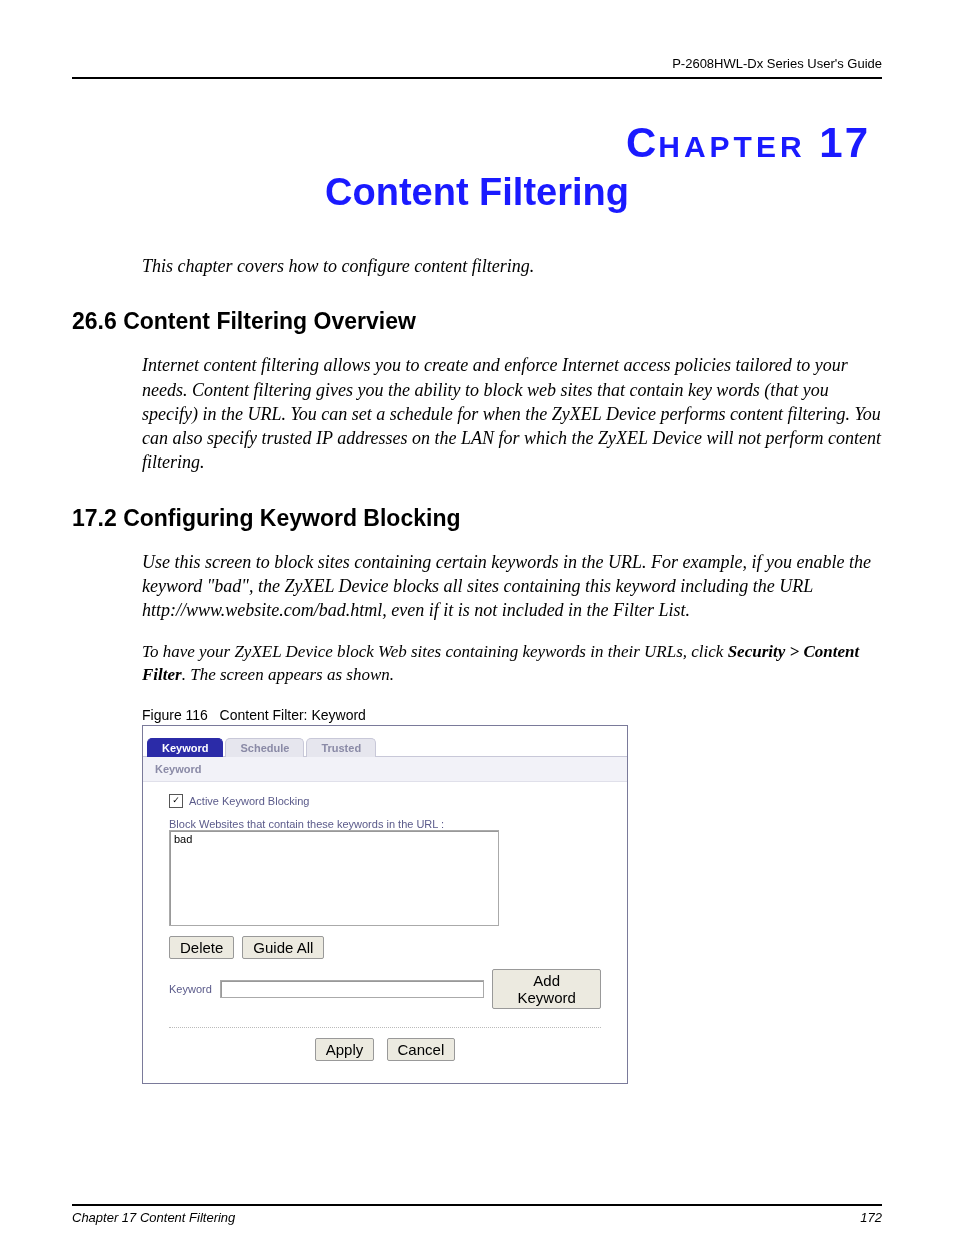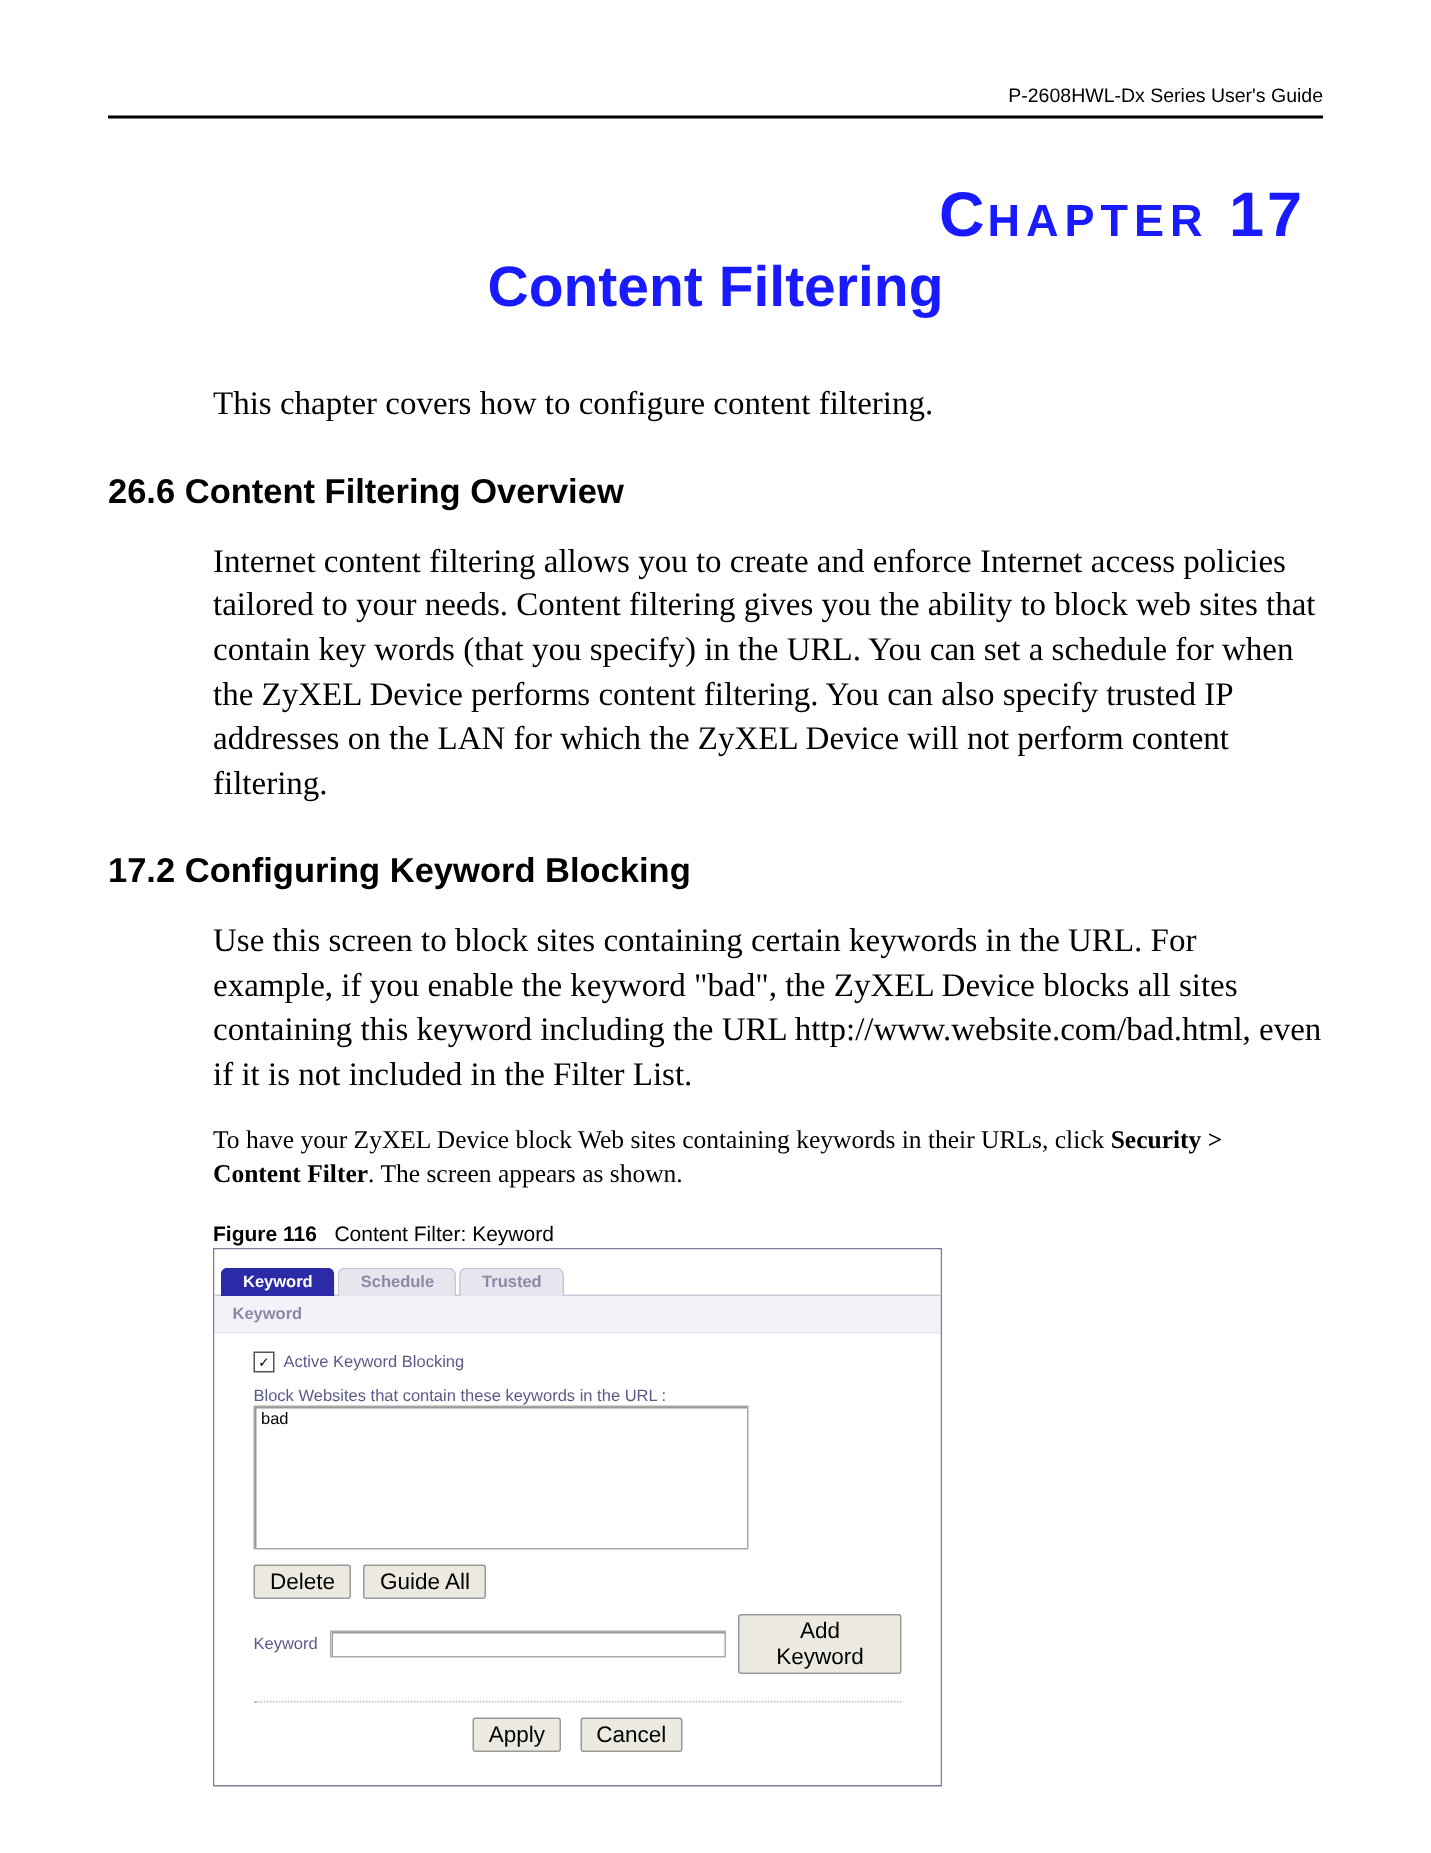--- a/index.html
+++ b/index.html
@@ -37,38 +37,39 @@
   .chapter-num .small-caps { font-size: 30px; letter-spacing: 4px; }
   .chapter-title {
     text-align: center;
     font-family: Arial, Helvetica, sans-serif;
     color: #1a1aff;
     font-size: 38px;
     font-weight: bold;
     margin: 0 0 40px 0;
   }
   .intro, .body-text {
-    font-size: 22px;
+    font-size: 18px;
     line-height: 1.35;
     margin: 0 0 18px 0;
     padding-left: 70px;
-  }
-  .nav-instr { font-size: 17px; line-height: 1.35; margin: 0 12px 18px 0; padding-left: 70px; }
+    font-style: italic;
+  }
+  .nav-instr { font-size: 17px; line-height: 1.35; margin: 0 12px 18px 0; padding-left: 70px; font-style: italic; }
   .section-h {
     font-family: Arial, Helvetica, sans-serif;
     font-size: 23px;
     font-weight: bold;
     margin: 30px 0 18px 0;
   }
   .fig-caption {
     font-family: Arial, Helvetica, sans-serif;
     font-size: 14px;
     margin: 20px 0 0 70px;
   }
-  .fig-caption b { font-weight: bold; }
+  .fig-caption b { font-weight: normal; }
   .screenshot {
     width: 486px;
     margin: 2px 0 0 70px;
     border: 1px solid #7a7a9a;
     font-family: Verdana, Arial, sans-serif;
     font-size: 11px;
     color: #5a5a8a;
     background: #fff;
     box-sizing: border-box;
   }

